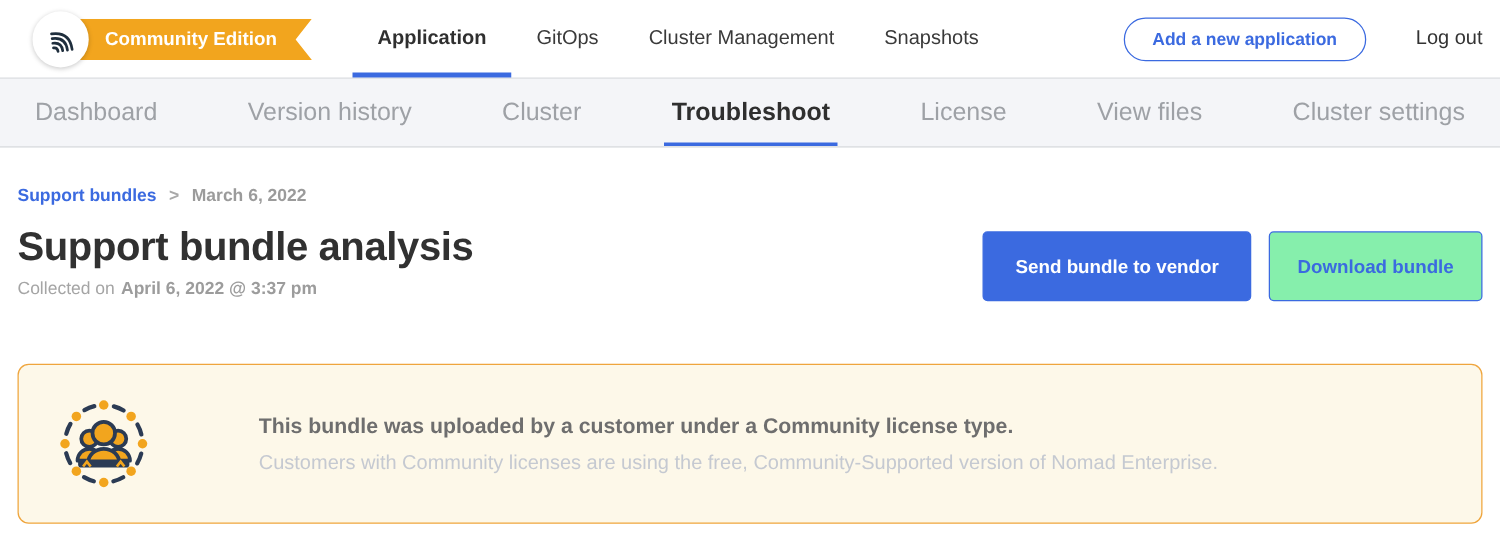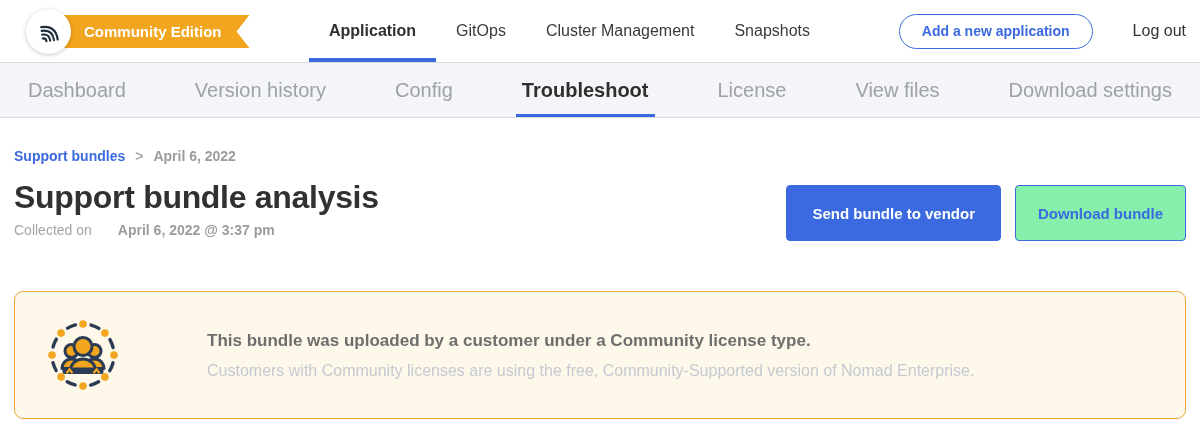--- a/index.html
+++ b/index.html
@@ -14,21 +14,21 @@
   *{box-sizing:border-box;margin:0;padding:0;}
   body{
     width:1200px;height:438px;overflow:hidden;background:#fff;
     font-family:"Liberation Sans","DejaVu Sans",sans-serif;
     -webkit-font-smoothing:antialiased;
   }
   
   .topbar{
     position:relative;height:63px;background:#fff;
     border-bottom:1px solid #D9DCDF;
-    display:flex;align-items:stretch;padding-right:14px;gap:27px;
+    display:flex;align-items:stretch;padding-right:14px;
   }
   .brand{position:relative;width:252px;flex:0 0 auto;}
   .logo-circle{
     position:absolute;left:26px;top:9px;width:45px;height:45px;
     background:#fff;border-radius:50%;z-index:2;
     display:flex;align-items:center;justify-content:center;
     box-shadow:0 1px 4px rgba(0,0,0,.22);
     cursor:pointer;
   }
   .ribbon{
@@ -69,21 +69,21 @@
   .main{padding:30px 14px 0 14px;}
   .breadcrumb{display:flex;align-items:center;gap:10px;font-size:14px;font-weight:bold;}
   .breadcrumb .root{color:var(--accent);cursor:pointer;text-decoration:none;}
   .breadcrumb .sep{color:#A8A8A8;font-weight:600;}
   .breadcrumb .current{color:#9B9B9B;}
   .title-row{display:flex;align-items:flex-start;margin-top:16px;}
   .page-title{
     font-size:32px;font-weight:800;color:#313131;letter-spacing:-.3px;line-height:1.1;
   }
   .collected{margin-top:7px;font-size:14px;color:#A5A5A5;display:flex;gap:5px;}
-  .collected .date{font-weight:bold;color:#9C9C9C;margin-left:21px;}
+  .collected .date{font-weight:bold;color:#9C9C9C;}
   .actions{margin-left:auto;display:flex;gap:14px;margin-top:5px;}
   .btn{
     font-family:inherit;font-size:15px;font-weight:bold;height:56px;
     border-radius:4px;cursor:pointer;white-space:nowrap;
   }
   .btn-primary{background:var(--accent);border:1px solid var(--accent);color:#fff;padding:0 25px;}
   .btn-secondary{background:#86efac;border:1.5px solid var(--accent);color:var(--accent);padding:0 22px;}
   
   .banner{
     margin-top:50px;height:128px;
@@ -124,32 +124,32 @@
 
   <div class="topbar-right">
     <button class="pill-btn">Add a new application</button>
     <a class="logout">Log out</a>
   </div>
 </header>
 
 <nav class="subnav">
   <a class="subnav-item">Dashboard</a>
   <a class="subnav-item">Version history</a>
-  <a class="subnav-item">Config</a>
+  <a class="subnav-item">Cluster</a>
   <a class="subnav-item active">Troubleshoot</a>
   <a class="subnav-item">License</a>
   <a class="subnav-item">View files</a>
-  <a class="subnav-item">Download settings</a>
+  <a class="subnav-item">Cluster settings</a>
 </nav>
 
 <main class="main">
   <div class="breadcrumb">
     <a class="root">Support bundles</a>
     <span class="sep">&gt;</span>
-    <span class="current">April 6, 2022</span>
+    <span class="current">March 6, 2022</span>
   </div>
 
   <div class="title-row">
     <div>
       <h1 class="page-title">Support bundle analysis</h1>
       <p class="collected">
         <span>Collected on</span>
         <span class="date">April 6, 2022 @ 3:37 pm</span>
       </p>
     </div>

